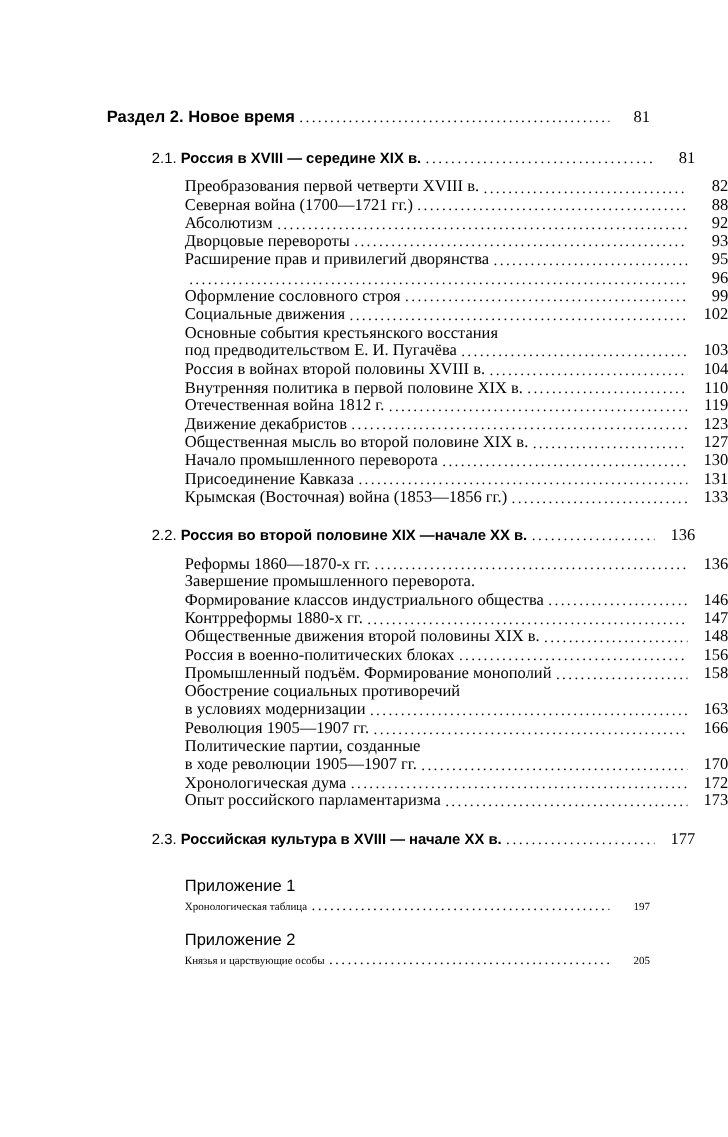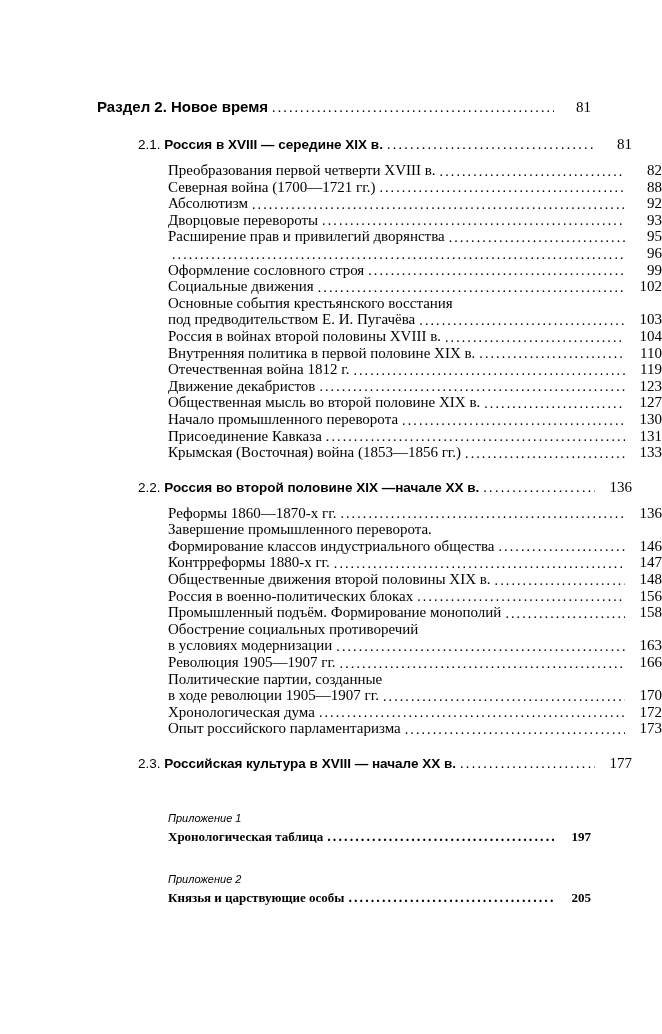--- a/index.html
+++ b/index.html
@@ -115,29 +115,27 @@
     line-height: 16.6px;
     white-space: nowrap;
   }
 
   
   .appendix-group {
     margin-left: 71px;
   }
   .appendix-label {
     font-family: "Liberation Sans", "DejaVu Sans", sans-serif;
-    font-style: italic;
-    font-size: 11px;
+    font-size: 15px;
     line-height: 18px;
-    margin-top: 24px;
+    margin-top: 12px;
   }
   .appendix-group .row {
-    font-size: 13px;
+    font-size: 10px;
     line-height: 19px;
-    font-weight: bold;
   }
 
   .spacer-sm { height: 4px; }
 </style>
 </head>
 <body>
 
 <div id="toc">
 
   <div class="row lvl-section">

